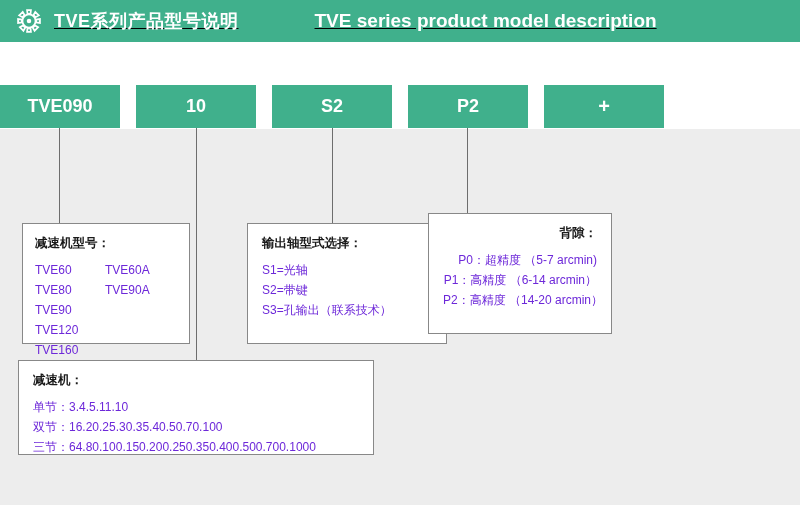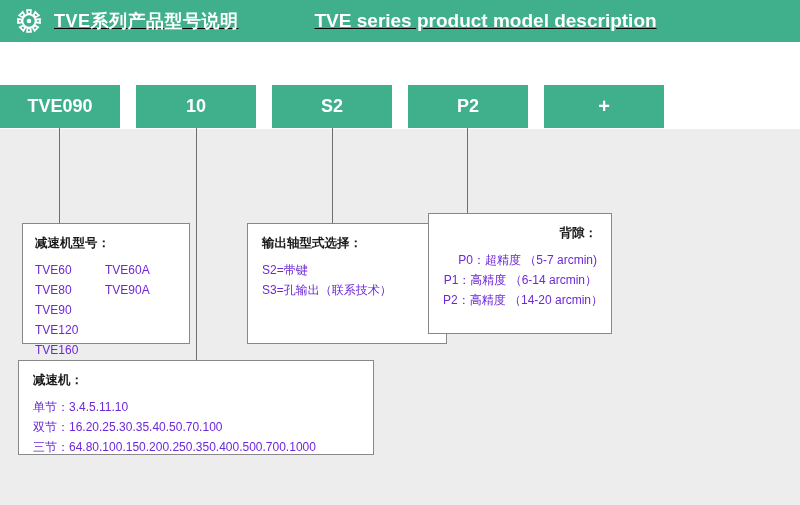--- a/index.html
+++ b/index.html
@@ -138,20 +138,21 @@
       <span class="c2"></span>
     </div>
     <div class="info-line two-col">
       <span class="c1">TVE160</span>
       <span class="c2"></span>
     </div>
   </div>
 
   <div class="info-box" id="box-shaft">
     <div class="info-title">输出轴型式选择：</div>
+    <div class="info-line">S1=光轴</div>
     <div class="info-line">S2=带键</div>
     <div class="info-line">S3=孔输出（联系技术）</div>
   </div>
 
   <div class="info-box" id="box-backlash">
     <div class="info-title">背隙：</div>
     <div class="info-line">P0：超精度 （5-7 arcmin)</div>
     <div class="info-line">P1：高精度 （6-14 arcmin）</div>
     <div class="info-line">P2：高精度 （14-20 arcmin）</div>
   </div>

